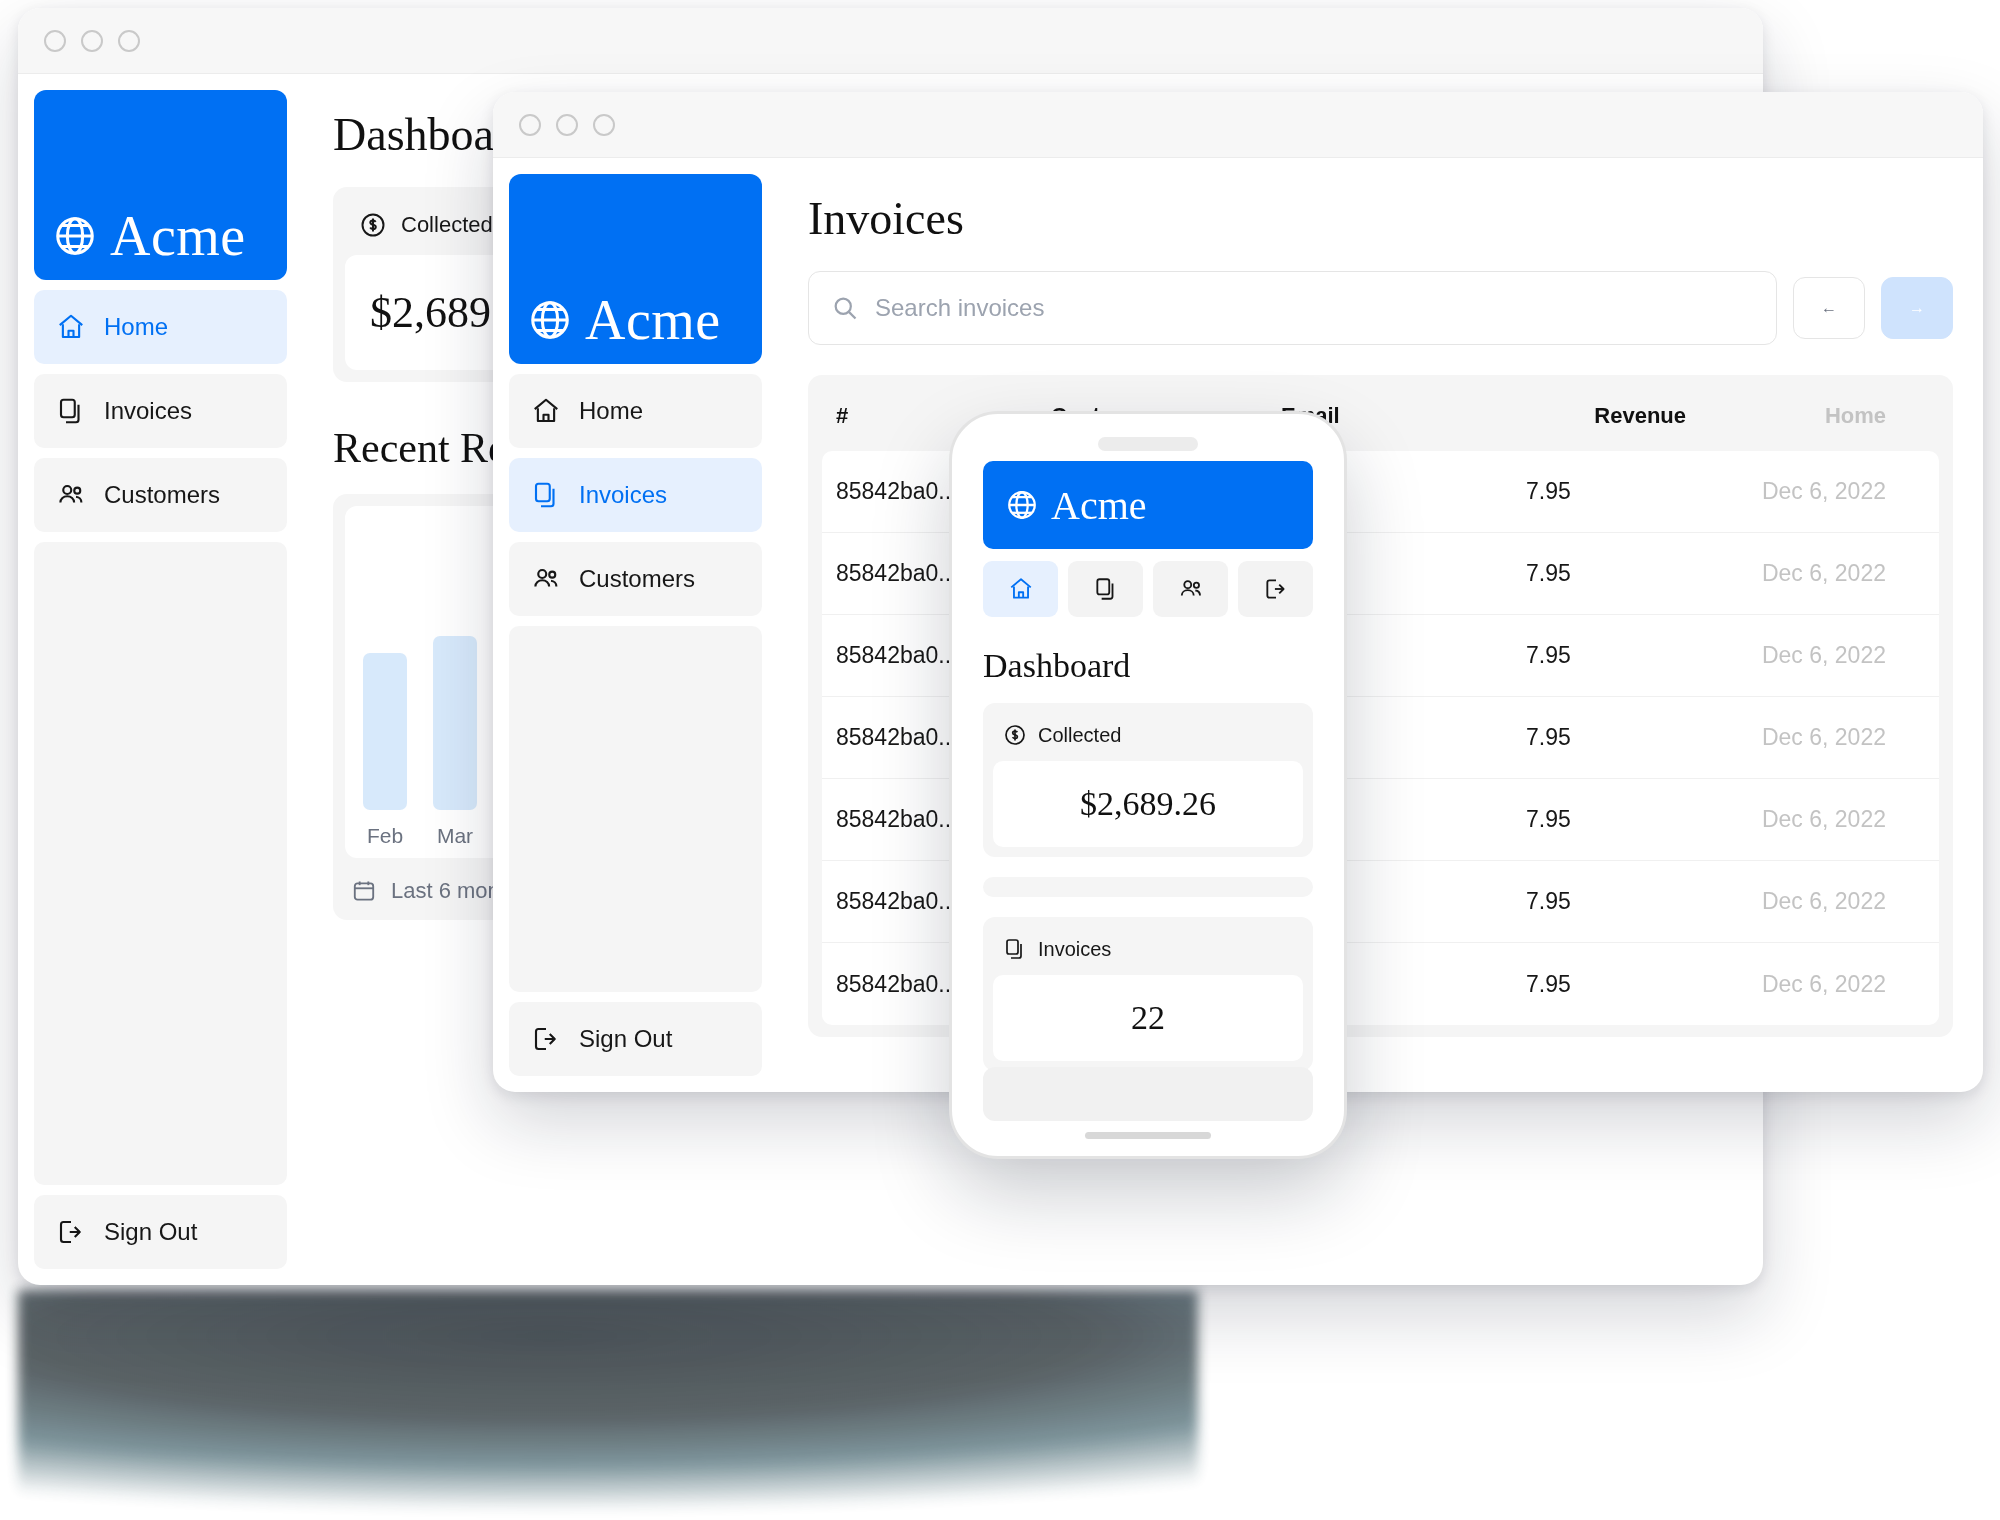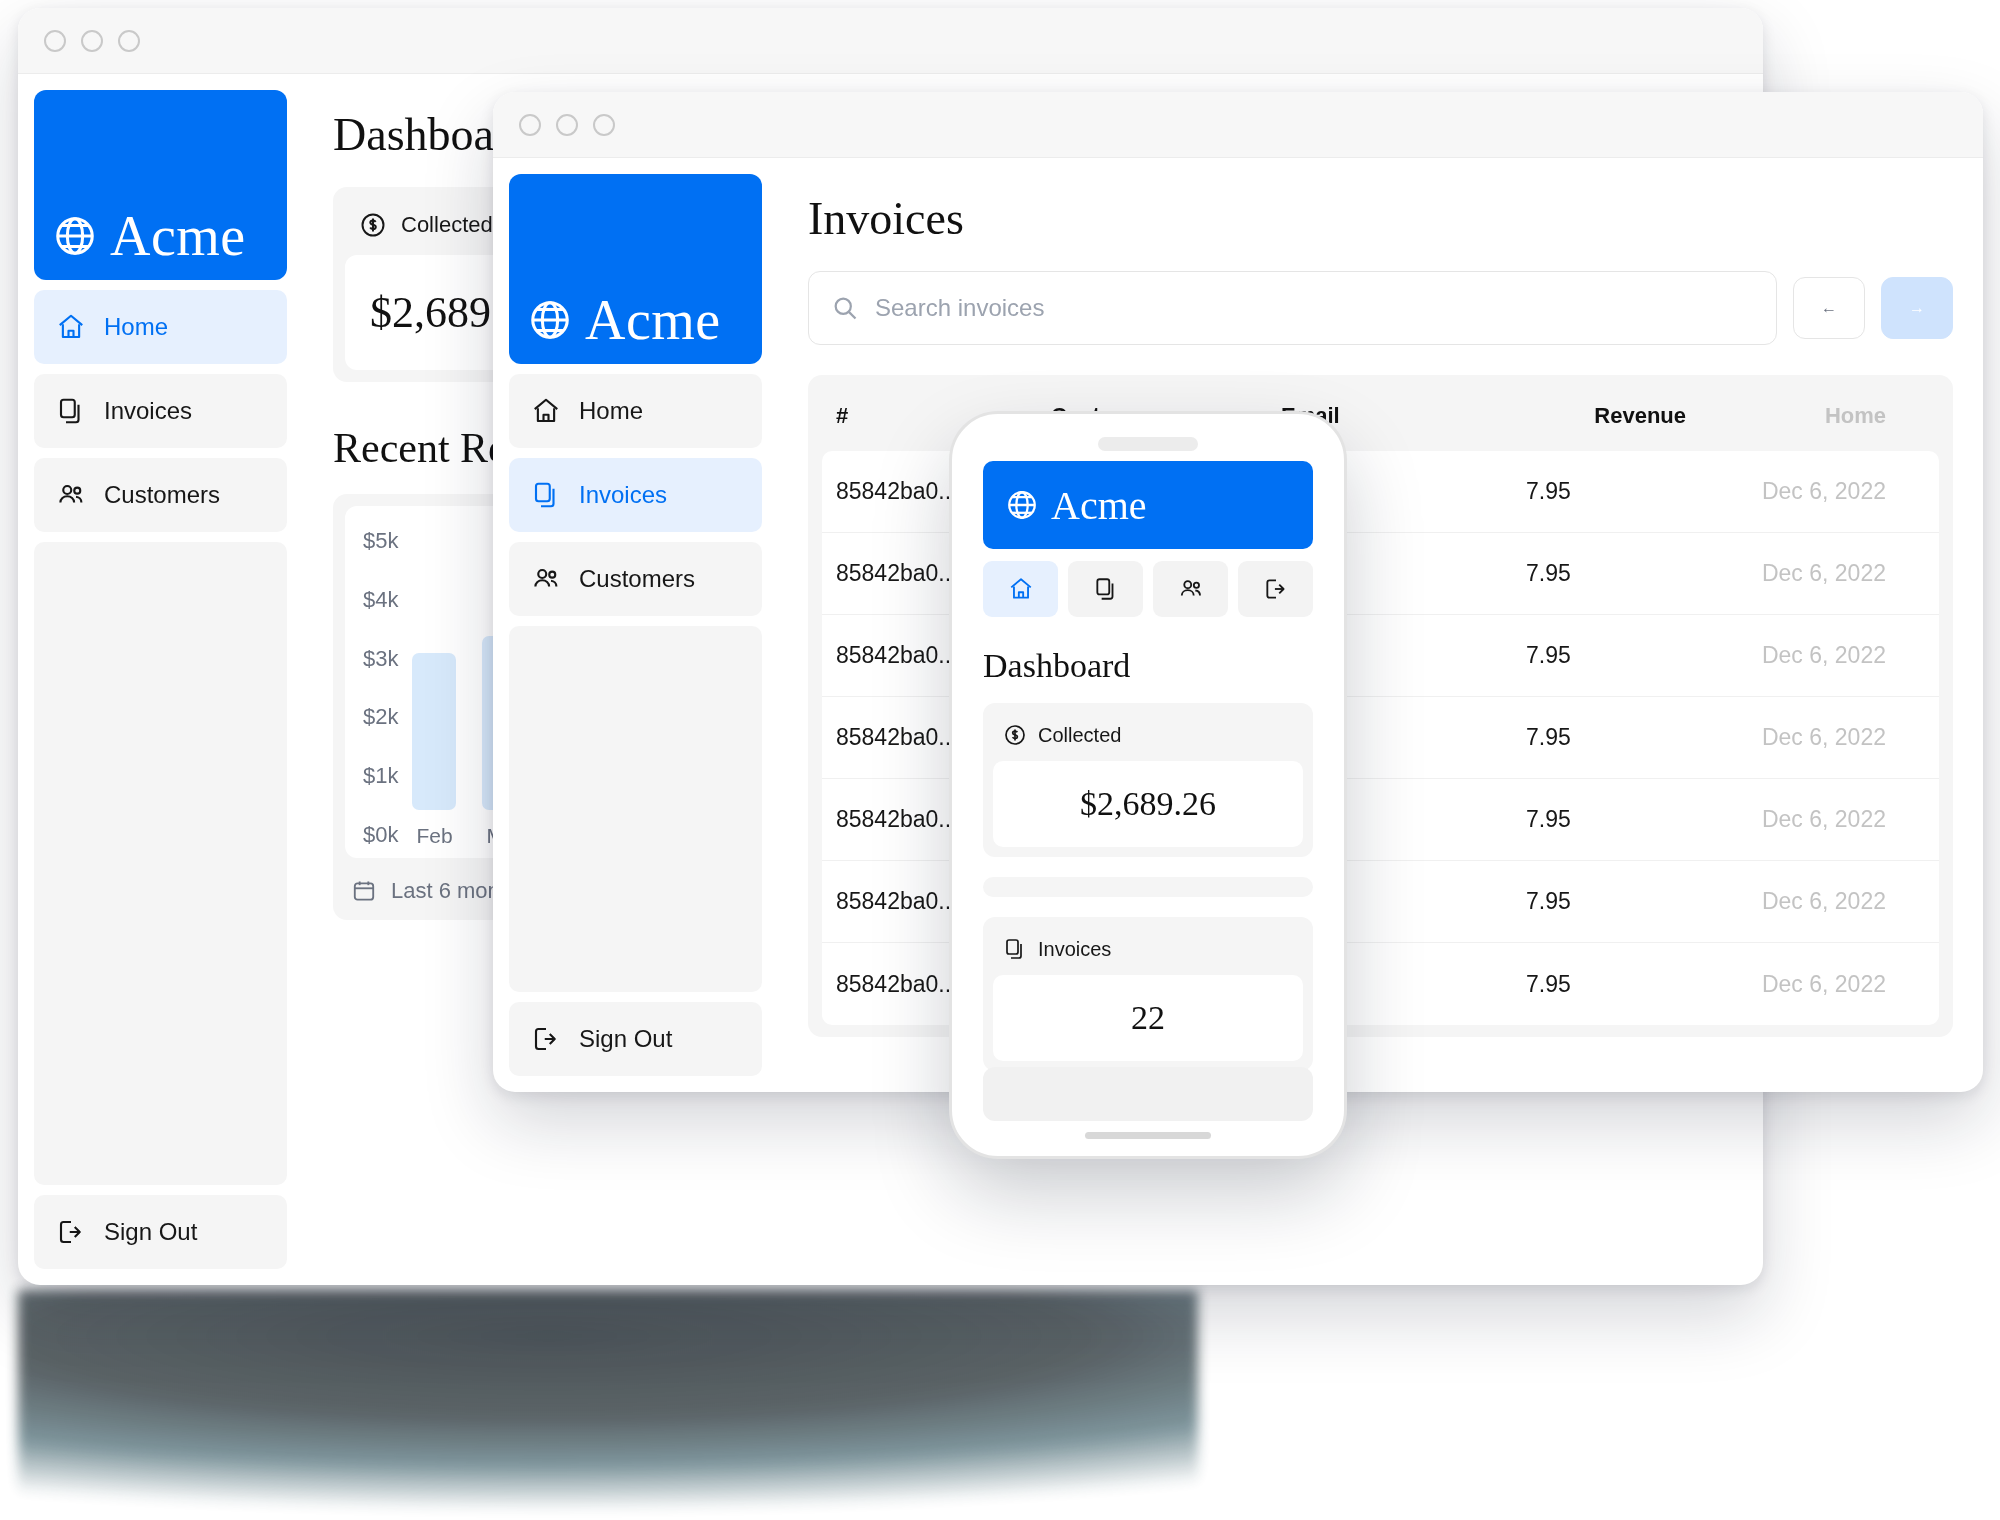--- a/index.html
+++ b/index.html
@@ -225,28 +225,20 @@
             </span>
             <span>Collected</span>
           </div>
           <div class="card-value">$2,689.26</div>
         </div>
 
         <div class="section-title">Recent Revenue</div>
 
         <div class="chart-wrap" style="width:250px;">
           <div class="chart-inner">
-            <div class="y-axis">
-              <span>$5k</span>
-              <span>$4k</span>
-              <span>$3k</span>
-              <span>$2k</span>
-              <span>$1k</span>
-              <span>$0k</span>
-            </div>
             <div class="bars" id="bars-back">
                 <div class="bar-col">
                   <div class="bar" style="height: 157px; background: rgb(215, 233, 251);"></div>
                   <div class="bar-label">Feb</div>
                 </div>
                 <div class="bar-col">
                   <div class="bar" style="height: 174px; background: rgb(215, 233, 251);"></div>
                   <div class="bar-label">Mar</div>
                 </div>
                 <div class="bar-col">

